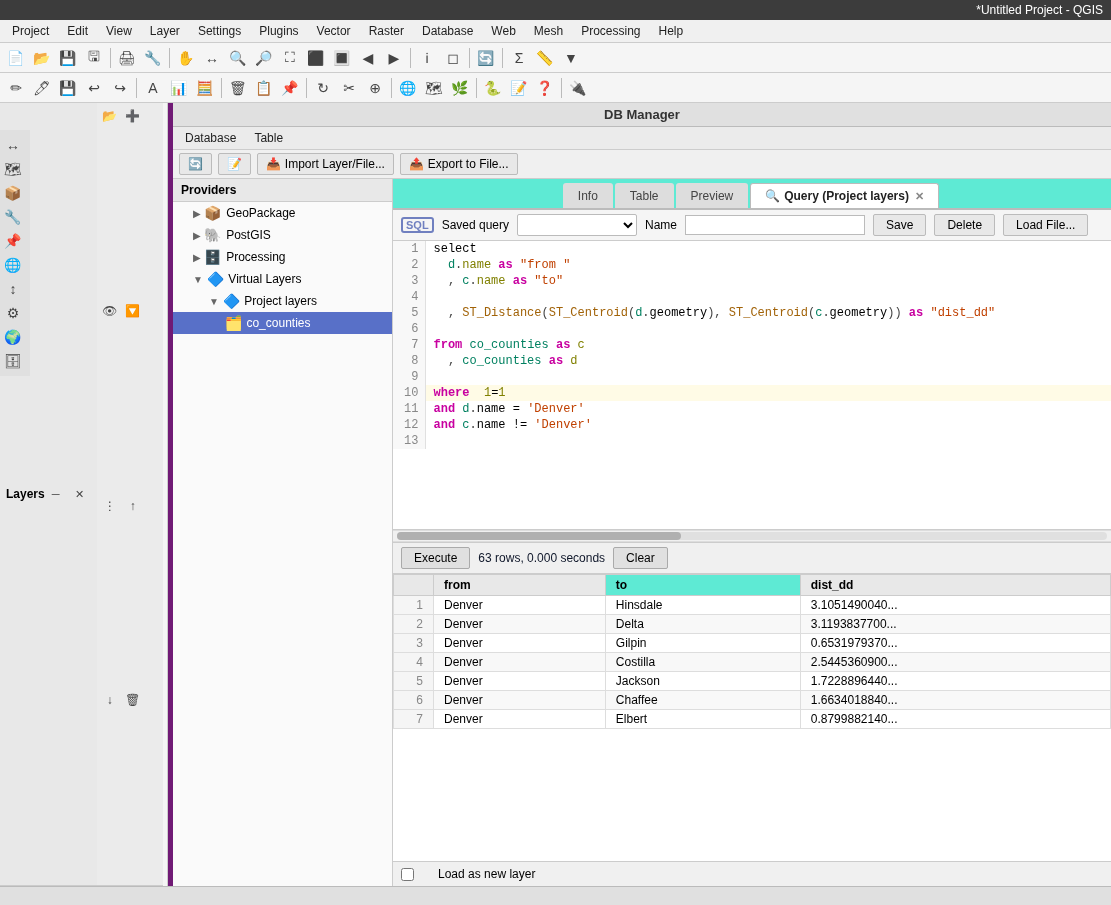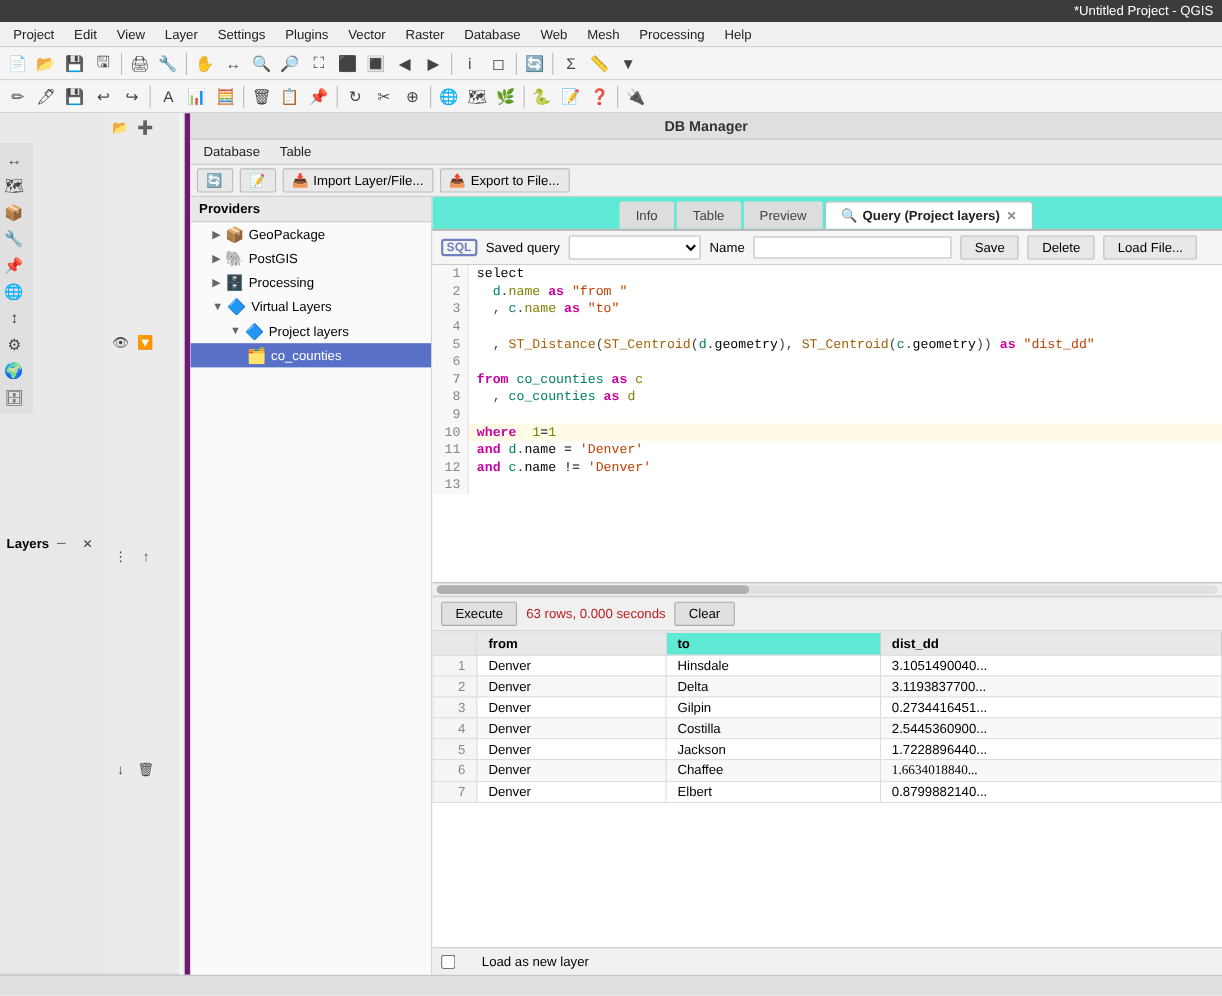--- a/index.html
+++ b/index.html
@@ -315,21 +315,21 @@
       gap: 8px;
     }
     .exec-btn {
       padding: 3px 12px;
       border: 1px solid #aaa;
       background: #e0e0e0;
       cursor: pointer;
       font-size: 12px;
       border-radius: 2px;
     }
-    #result-info { font-size: 12px; color: #b91c1c; }
+    #result-info { font-size: 12px; color: #0f172a; }
     .clear-btn {
       padding: 3px 12px;
       border: 1px solid #aaa;
       background: #e0e0e0;
       cursor: pointer;
       font-size: 12px;
       border-radius: 2px;
     }
 
     
@@ -686,39 +686,39 @@
                 <tr style="background: rgb(248, 248, 248);">
                   <td class="row-num" style="background: rgb(245, 245, 245); border: 1px solid rgb(221, 221, 221); padding: 2px 10px; text-align: right; color: rgb(136, 136, 136);">2</td>
                   <td style="border: 1px solid rgb(221, 221, 221); padding: 2px 10px;">Denver</td>
                   <td style="border: 1px solid rgb(221, 221, 221); padding: 2px 10px;">Delta</td>
                   <td style="border: 1px solid rgb(221, 221, 221); padding: 2px 10px;">3.1193837700...</td>
                 </tr>
                 <tr>
                   <td class="row-num" style="background: rgb(245, 245, 245); border: 1px solid rgb(221, 221, 221); padding: 2px 10px; text-align: right; color: rgb(136, 136, 136);">3</td>
                   <td style="border: 1px solid rgb(221, 221, 221); padding: 2px 10px;">Denver</td>
                   <td style="border: 1px solid rgb(221, 221, 221); padding: 2px 10px;">Gilpin</td>
-                  <td style="border: 1px solid rgb(221, 221, 221); padding: 2px 10px;">0.2734416451...</td>
+                  <td style="border: 1px solid rgb(221, 221, 221); padding: 2px 10px;">0.6531979370...</td>
                 </tr>
                 <tr style="background: rgb(248, 248, 248);">
                   <td class="row-num" style="background: rgb(245, 245, 245); border: 1px solid rgb(221, 221, 221); padding: 2px 10px; text-align: right; color: rgb(136, 136, 136);">4</td>
                   <td style="border: 1px solid rgb(221, 221, 221); padding: 2px 10px;">Denver</td>
                   <td style="border: 1px solid rgb(221, 221, 221); padding: 2px 10px;">Costilla</td>
                   <td style="border: 1px solid rgb(221, 221, 221); padding: 2px 10px;">2.5445360900...</td>
                 </tr>
                 <tr>
                   <td class="row-num" style="background: rgb(245, 245, 245); border: 1px solid rgb(221, 221, 221); padding: 2px 10px; text-align: right; color: rgb(136, 136, 136);">5</td>
                   <td style="border: 1px solid rgb(221, 221, 221); padding: 2px 10px;">Denver</td>
                   <td style="border: 1px solid rgb(221, 221, 221); padding: 2px 10px;">Jackson</td>
                   <td style="border: 1px solid rgb(221, 221, 221); padding: 2px 10px;">1.7228896440...</td>
                 </tr>
                 <tr style="background: rgb(248, 248, 248);">
                   <td class="row-num" style="background: rgb(245, 245, 245); border: 1px solid rgb(221, 221, 221); padding: 2px 10px; text-align: right; color: rgb(136, 136, 136);">6</td>
                   <td style="border: 1px solid rgb(221, 221, 221); padding: 2px 10px;">Denver</td>
                   <td style="border: 1px solid rgb(221, 221, 221); padding: 2px 10px;">Chaffee</td>
-                  <td style="border: 1px solid rgb(221, 221, 221); padding: 2px 10px; font-family: Liberation Serif, serif;">1.6634018840...</td>
+                  <td style="border: 1px solid rgb(221, 221, 221); padding: 2px 10px;">1.6634018840...</td>
                 </tr>
                 <tr>
                   <td class="row-num" style="background: rgb(245, 245, 245); border: 1px solid rgb(221, 221, 221); padding: 2px 10px; text-align: right; color: rgb(136, 136, 136);">7</td>
                   <td style="border: 1px solid rgb(221, 221, 221); padding: 2px 10px;">Denver</td>
                   <td style="border: 1px solid rgb(221, 221, 221); padding: 2px 10px;">Elbert</td>
                   <td style="border: 1px solid rgb(221, 221, 221); padding: 2px 10px;">0.8799882140...</td>
                 </tr>
               </tbody>
           </table>
         </div>

